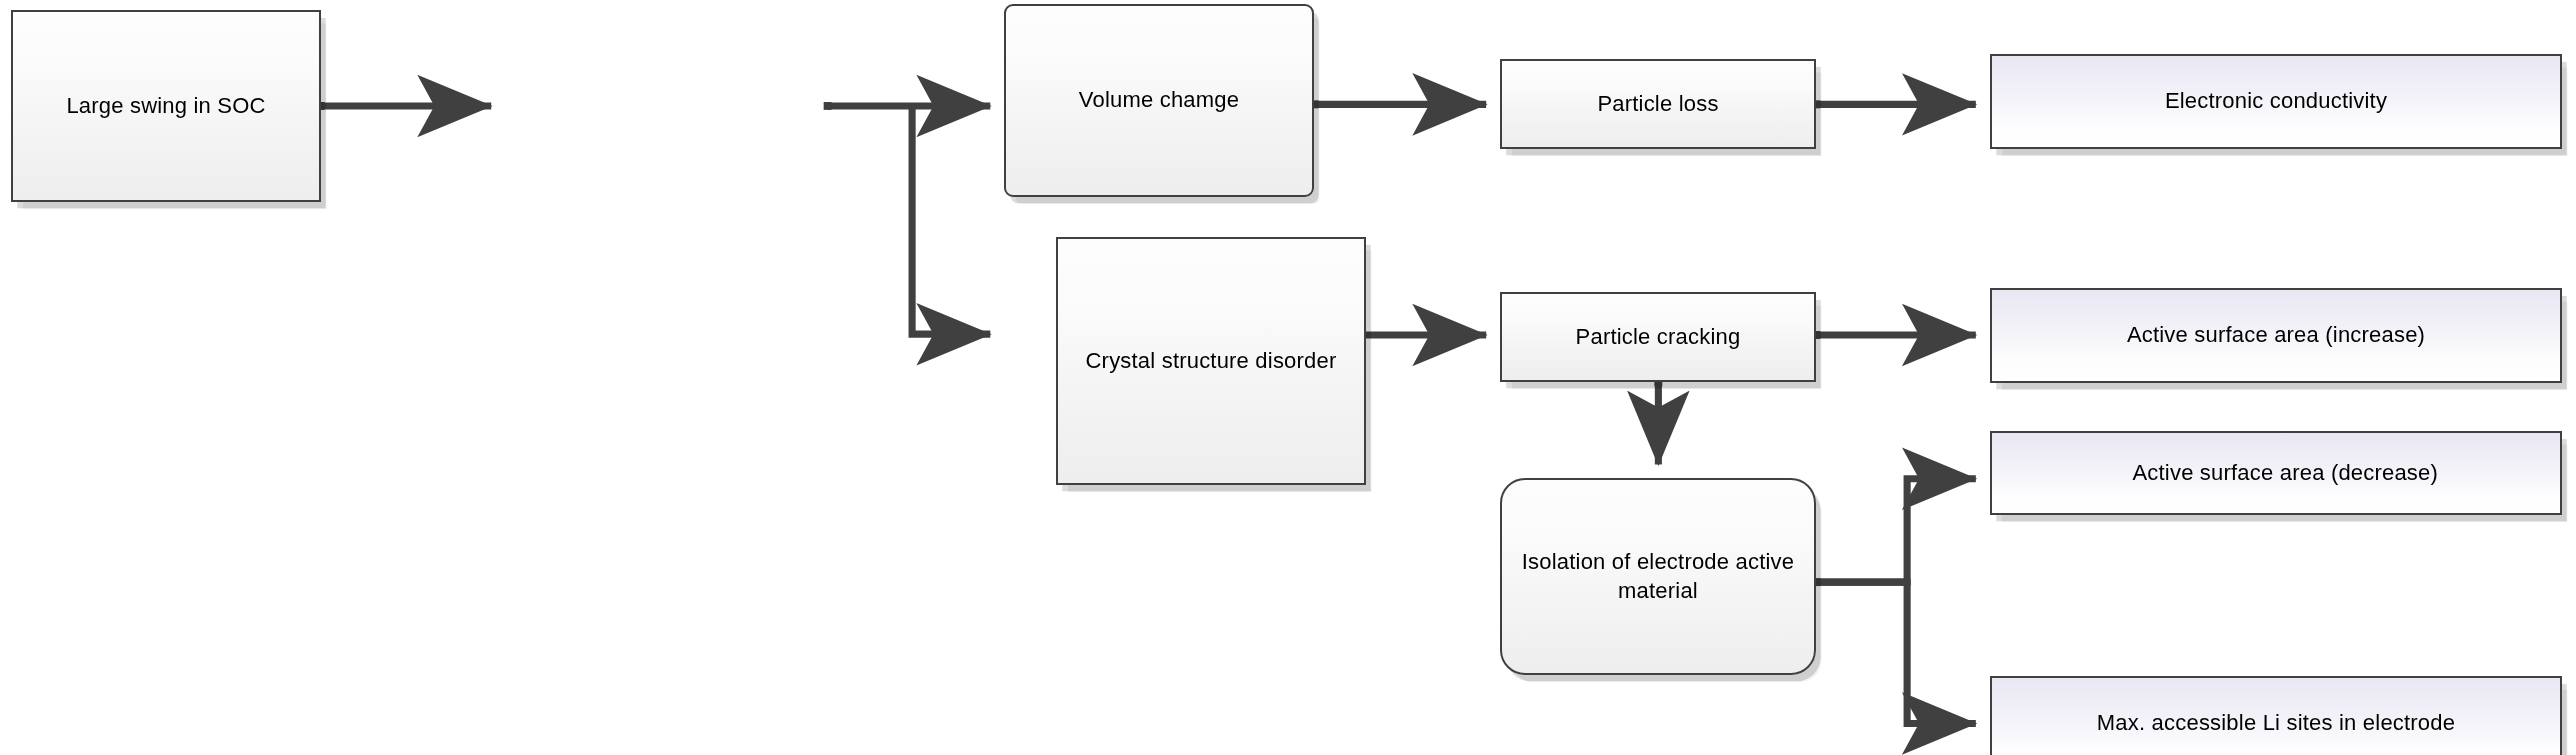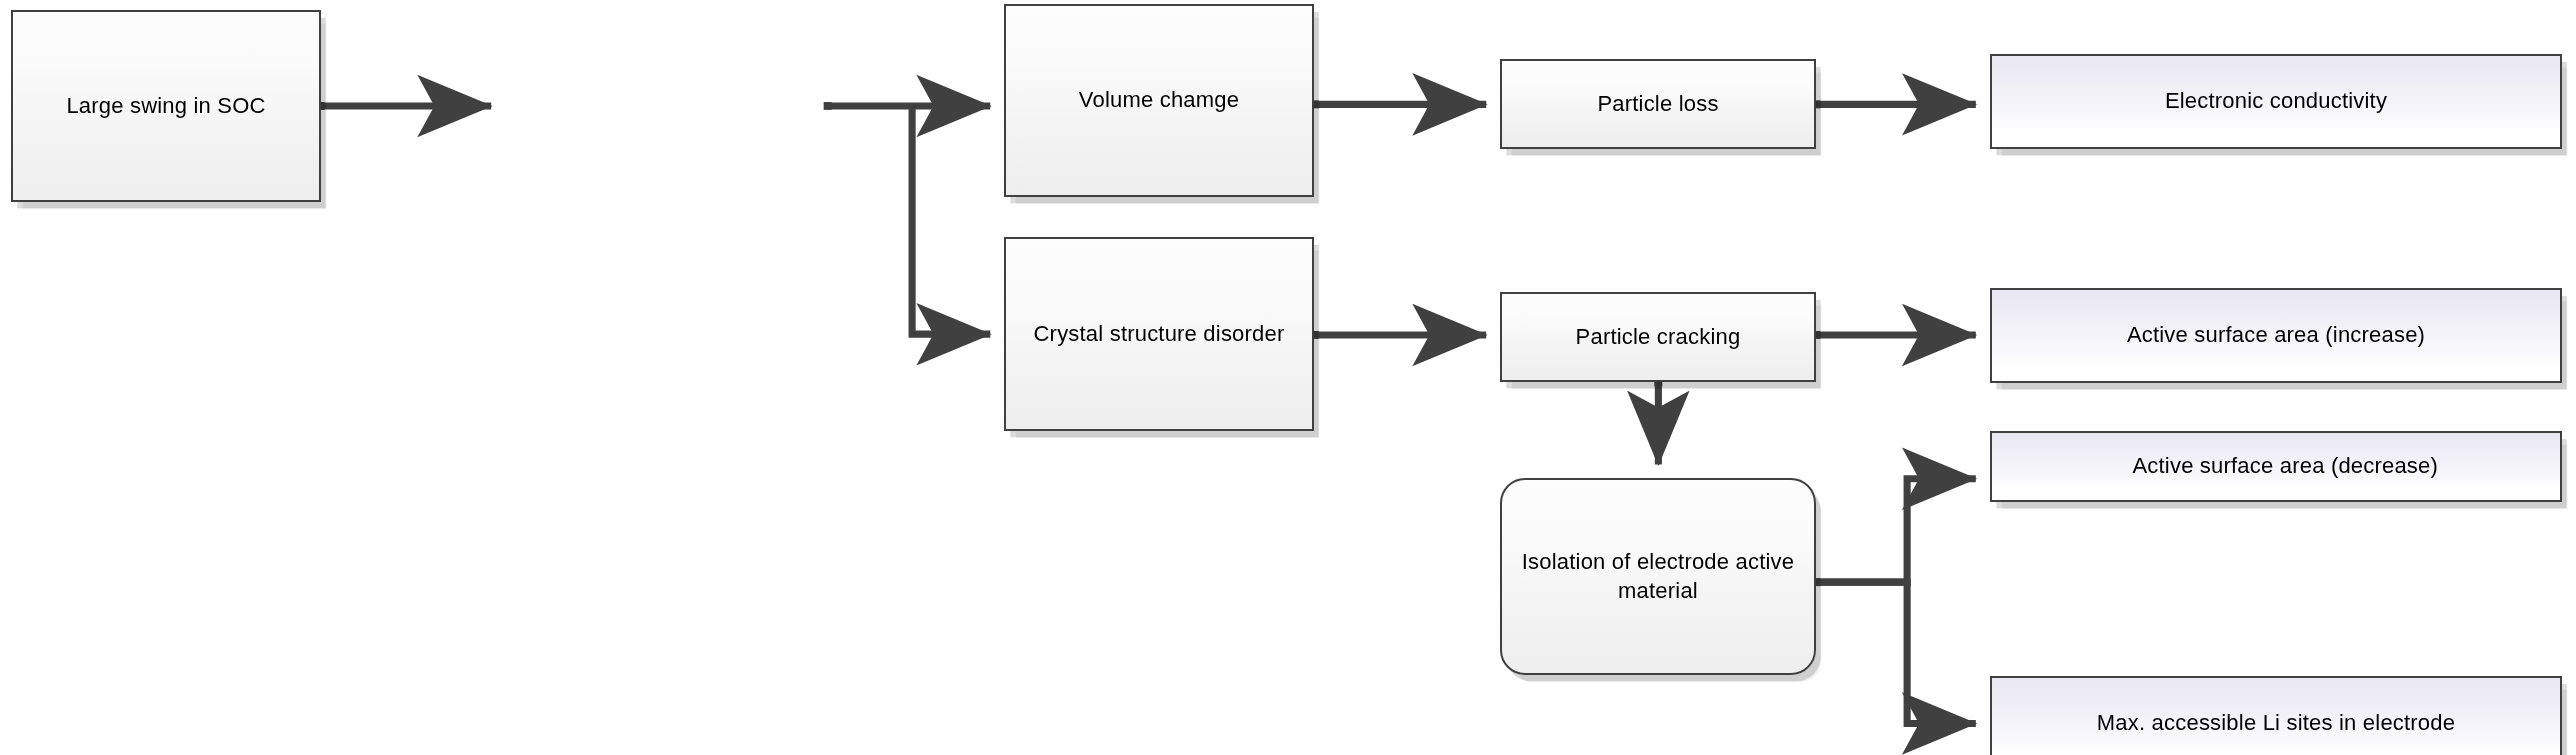--- a/index.html
+++ b/index.html
@@ -50,28 +50,28 @@
   .node.tint {
     background: linear-gradient(to bottom, #e9e7f2 0%, #eeecf5 22%, #f6f5fa 55%, #fdfdfe 78%, #ffffff 100%);
   }
   .node .label {
     display: block;
     width: 100%;
   }
   
   #node-large-swing      { left: 11px;   top: 10.3px;  width: 310px; height: 192px; }
   #node-positive-electrode{ left: 505px; top: 10.3px;  width: 322px; height: 192px; }
-  #node-volume-change    { left: 1004px; top: 4px;   width: 310px; height: 193px; }
-  #node-crystal-disorder { left: 1004px; top: 237px; width: 310px; height: 194px; }
+  #node-volume-change    { left: 1004px; top: 4px;   width: 310px; height: 193px; border-radius: 9px; }
+  #node-crystal-disorder { left: 1056px; top: 237px; width: 310px; height: 248px; }
   #node-contact-loss     { left: 1500px; top: 59px;  width: 316px; height: 90px; }
   #node-particle-cracking{ left: 1500px; top: 292px; width: 316px; height: 90px; }
   #node-isolation        { left: 1500px; top: 478px; width: 316px; height: 197px; border-radius: 25px; }
   #node-electronic-cond  { left: 1990px; top: 54px;  width: 572px; height: 95px; }
   #node-surface-increase { left: 1990px; top: 288px; width: 572px; height: 95px; }
-  #node-surface-decrease { left: 1990px; top: 431px; width: 572px; height: 71px; padding-left: 28px; }
+  #node-surface-decrease { left: 1990px; top: 431px; width: 572px; height: 84px; padding-left: 28px; }
   #node-li-sites         { left: 1990px; top: 676px; width: 572px; height: 95px; }
 </style>
 </head>
 <body>
 
 <div id="canvas">
 
   <svg id="connectors" viewBox="0 0 3262 957" width="2576" height="756" xmlns="http://www.w3.org/2000/svg">
     <defs>
       <marker id="arrowR" markerWidth="11" markerHeight="9" refX="10.4" refY="4.5" orient="auto" markerUnits="strokeWidth">

